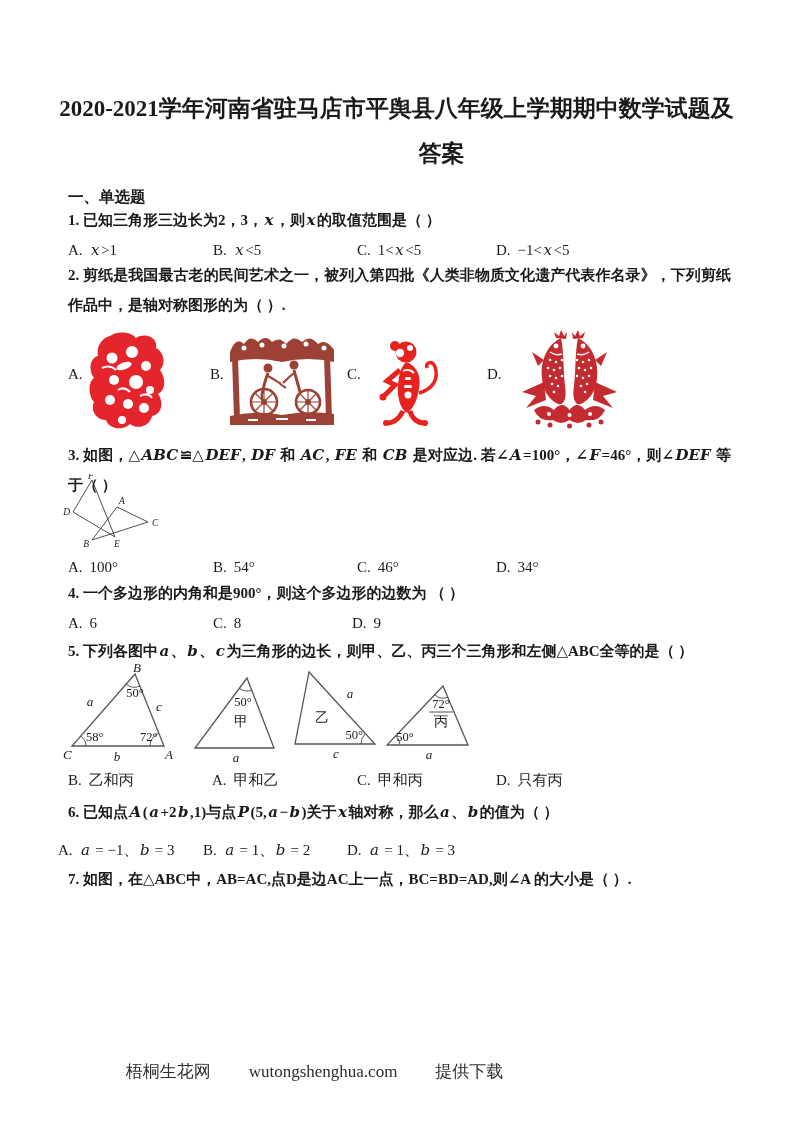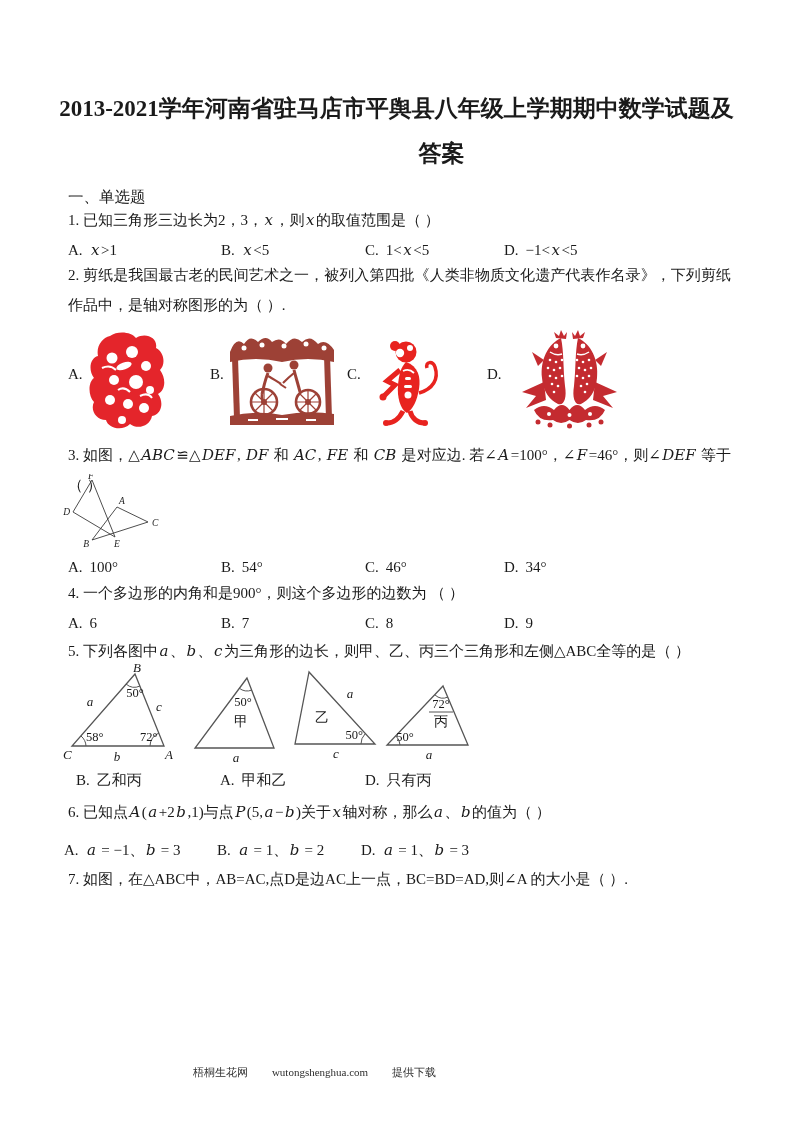--- a/index.html
+++ b/index.html
@@ -1,41 +1,41 @@
 <!DOCTYPE html>
 <html><head>
 <meta charset="utf-8">
 <style>
   html,body{margin:0;padding:0;background:#ffffff;}
   .page{position:relative;width:793px;height:1122px;background:#fff;overflow:hidden;
         font-family:"Liberation Serif","DejaVu Serif",serif;color:#1a1a1a;}
   .abs{position:absolute;}
   .title{left:0;width:793px;text-align:center;font-size:23px;font-weight:bold;line-height:34px;}
-  .sec{font-size:15.5px;font-weight:normal;line-height:30px;}
-  .stem{font-size:15px;line-height:30px;width:663px;text-align:justify;}
+  .sec{font-size:15.5px;font-weight:bold;line-height:30px;}
+  .stem{font-size:15px;line-height:30px;width:663px;text-align:justify;font-weight:bold;}
   .m{font-style:italic;font-family:"DejaVu Serif",serif;padding:0 1.5px;}
   .optrow{display:flex;font-size:15px;line-height:30px;width:680px;}
   .opt{white-space:nowrap;}
   .opt .ol{margin-right:7px;}
-  .c1{width:145px;}.c2{width:144px;margin-left:8px;}.c3{width:139px;}
+  .c1{width:145px;}.c2{width:144px;}.c3{width:139px;}
   .imglabel{font-size:15px;line-height:20px;}
-  .footer{left:0;width:629px;display:flex;justify-content:center;gap:24px;
-          font-size:11px;color:#2d2d2d;line-height:20px;}
+  .footer{left:0;width:629px;display:flex;justify-content:center;gap:38px;
+          font-size:17px;color:#2d2d2d;line-height:20px;}
   svg text{font-family:"Liberation Serif","DejaVu Serif",serif;}
   .figletter{font-style:italic;font-size:13px;fill:#1a1a1a;}
   .figsmall{font-style:italic;font-size:9.5px;fill:#222;}
   .figang{font-size:12.5px;fill:#1a1a1a;}
   .figcjk{font-size:14px;fill:#1a1a1a;}
 </style>
 </head>
 <body>
 
 <div class="page">
 
-  <div class="abs title" style="top:92px;">2013-2021学年河南省驻马店市平舆县八年级上学期期中数学试题及</div>
+  <div class="abs title" style="top:92px;">2020-2021学年河南省驻马店市平舆县八年级上学期期中数学试题及</div>
   <div class="abs title" style="top:137px;padding-left:45px;">答案</div>
 
   <div class="abs sec" style="left:68px;top:182px;">一、单选题</div>
 
   <div class="abs stem" style="left:68px;top:205px;"><span>1. 已知三角形三边长为2，3，</span><span class="m">x</span><span>，则</span><span class="m">x</span><span>的取值范围是（    ）</span></div>
   <div class="abs optrow" style="left:68px;top:235px;">
     <span class="opt c1"><span class="ol">A.</span><span><span class="m">x</span><span>&gt;1</span></span></span>
     <span class="opt c2"><span class="ol">B.</span><span><span class="m">x</span><span>&lt;5</span></span></span>
     <span class="opt c3"><span class="ol">C.</span><span><span>1&lt;</span><span class="m">x</span><span>&lt;5</span></span></span>
     <span class="opt"><span class="ol">D.</span><span><span>−1&lt;</span><span class="m">x</span><span>&lt;5</span></span></span>
@@ -201,21 +201,20 @@
   <div class="abs optrow" style="left:68px;top:552px;">
     <span class="opt c1"><span class="ol">A.</span><span><span>100°</span></span></span>
     <span class="opt c2"><span class="ol">B.</span><span><span>54°</span></span></span>
     <span class="opt c3"><span class="ol">C.</span><span><span>46°</span></span></span>
     <span class="opt"><span class="ol">D.</span><span><span>34°</span></span></span>
   </div>
 
   <div class="abs stem" style="left:68px;top:578px;"><span>4. 一个多边形的内角和是900°，则这个多边形的边数为 （  ）</span></div>
   <div class="abs optrow" style="left:68px;top:608px;">
     <span class="opt c1"><span class="ol">A.</span><span><span>6</span></span></span>
-    <span class="opt c2"><span class="ol">B.</span><span><span>7</span></span></span>
     <span class="opt c3"><span class="ol">C.</span><span><span>8</span></span></span>
     <span class="opt"><span class="ol">D.</span><span><span>9</span></span></span>
   </div>
 
   <div class="abs stem" style="left:68px;top:636px;"><span>5. 下列各图中</span><span class="m">a</span><span>、</span><span class="m">b</span><span>、</span><span class="m">c</span><span>为三角形的边长，则甲、乙、丙三个三角形和左侧△ABC全等的是（      ）</span></div>
 
   <svg class="abs" style="left:60px;top:664px;" width="420" height="102" viewBox="0 0 420 102">
     <g fill="none" stroke="#555" stroke-width="1.3">
       <path d="M75,10 L12,82 L104,82 Z"></path>
       <path d="M187,14 L135,84 L214,84 Z"></path>
@@ -250,25 +249,26 @@
     <text class="figletter" x="276" y="94" text-anchor="middle">c</text>
     <text class="figang" x="381" y="44" text-anchor="middle">72°</text>
     <text class="figcjk" x="381" y="62" text-anchor="middle">丙</text>
     <text class="figang" x="345" y="77" text-anchor="middle">50°</text>
     <text class="figletter" x="369" y="95" text-anchor="middle">a</text>
   </svg>
 
   <div class="abs optrow" style="left:68px;top:765px;">
     <span class="opt c2"><span class="ol">B.</span><span><span>乙和丙</span></span></span>
     <span class="opt c1"><span class="ol">A.</span><span><span>甲和乙</span></span></span>
+    <span class="opt c3"><span class="ol">C.</span><span><span>甲和丙</span></span></span>
     <span class="opt"><span class="ol">D.</span><span><span>只有丙</span></span></span>
   </div>
 
   <div class="abs stem" style="left:68px;top:797px;"><span>6. 已知点</span><span class="m">A</span><span>(</span><span class="m">a</span><span>+2</span><span class="m">b</span><span>,1)与点</span><span class="m">P</span><span>(5,</span><span class="m">a</span><span>−</span><span class="m">b</span><span>)关于</span><span class="m">x</span><span>轴对称，那么</span><span class="m">a</span><span>、</span><span class="m">b</span><span>的值为（      ）</span></div>
-  <div class="abs optrow" style="left:64px;top:835px;">
+  <div class="abs optrow" style="left:58px;top:835px;">
     <span class="opt c1"><span class="ol">A.</span><span><span class="m">a</span><span> = −1、</span><span class="m">b</span><span> = 3</span></span></span>
     <span class="opt c2"><span class="ol">B.</span><span><span class="m">a</span><span> = 1、</span><span class="m">b</span><span> = 2</span></span></span>
     <span class="opt"><span class="ol">D.</span><span><span class="m">a</span><span> = 1、</span><span class="m">b</span><span> = 3</span></span></span>
   </div>
 
   <div class="abs stem" style="left:68px;top:864px;"><span>7. 如图，在△ABC中，AB=AC,点D是边AC上一点，BC=BD=AD,则∠A 的大小是（          ）.</span></div>
 
   <div class="abs footer" style="top:1062px;">
     <span>梧桐生花网</span>
     <span>wutongshenghua.com</span>

